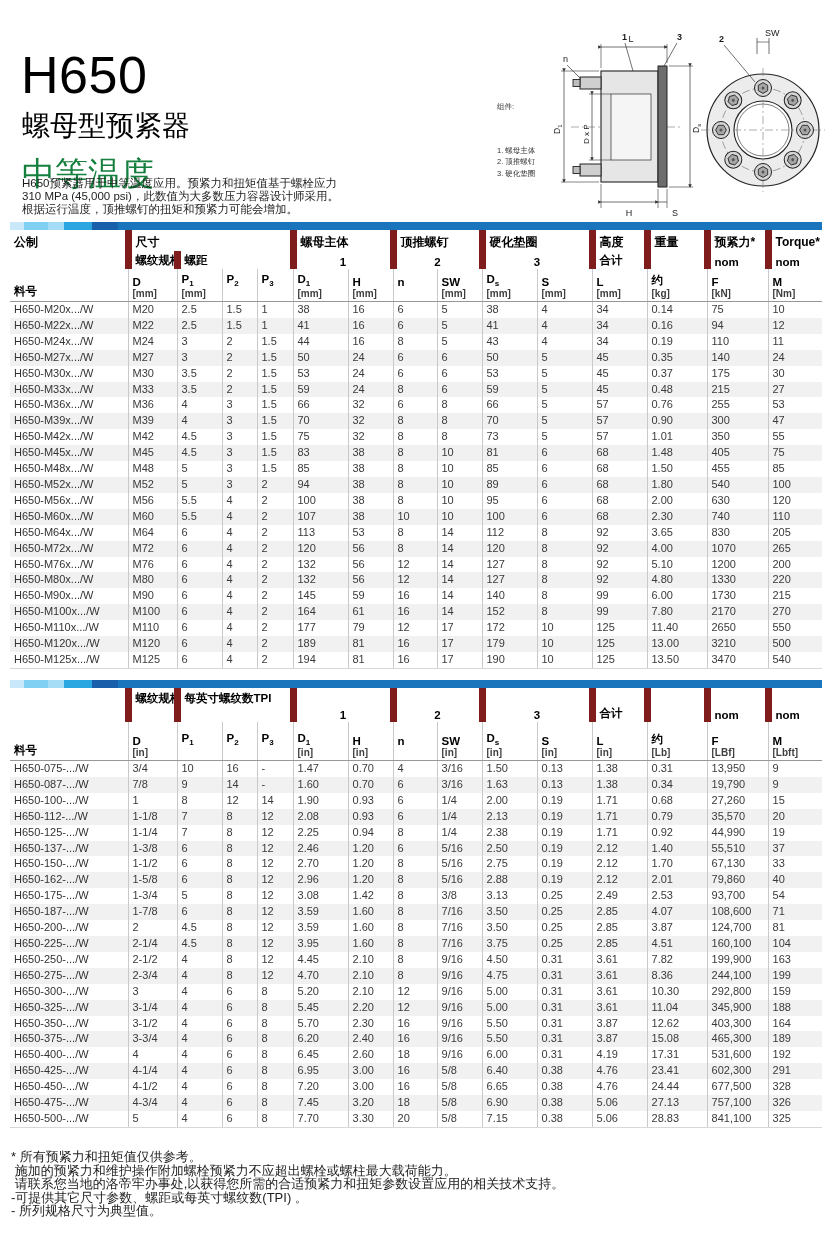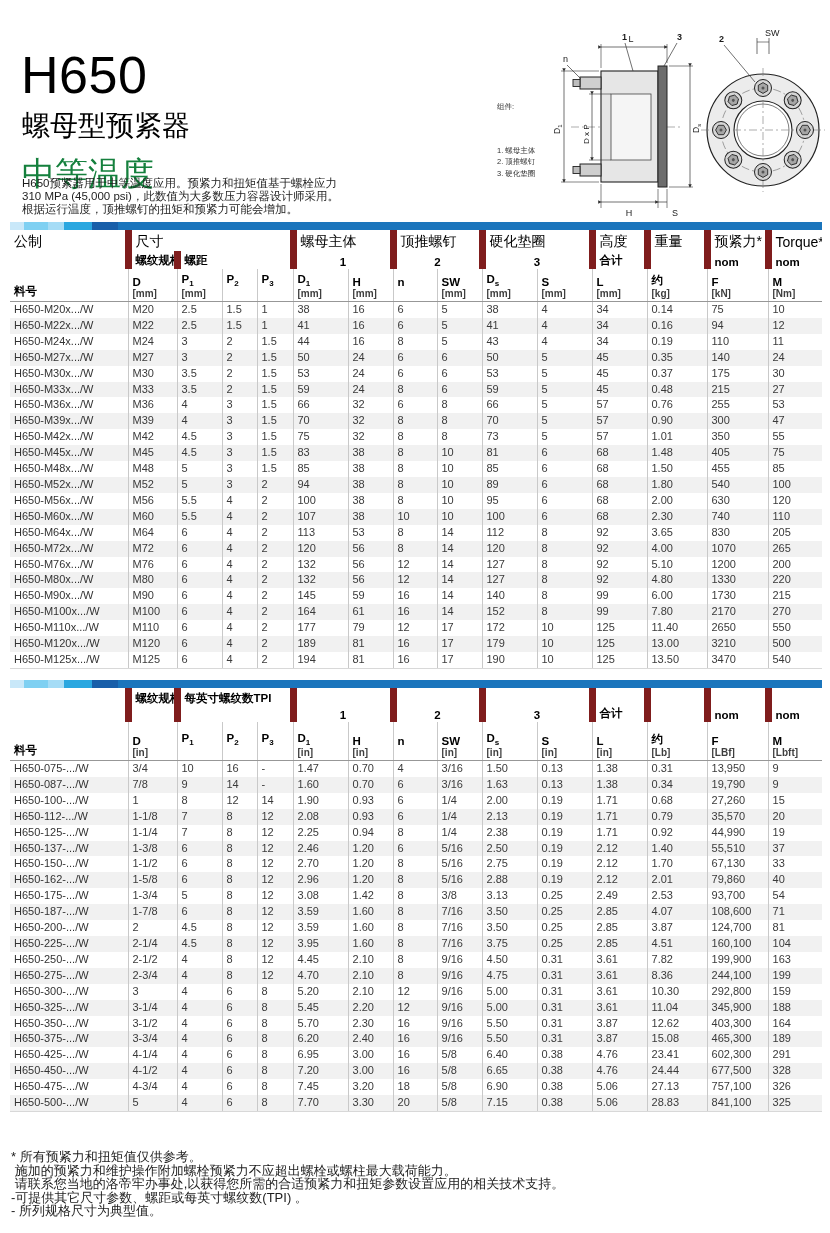--- a/index.html
+++ b/index.html
@@ -15,21 +15,21 @@
 
   .tblock{position:absolute;left:10px;width:812px;}
   .tblock.metric{top:222px;}
   .tblock.imp{top:680px;}
   .bar{height:8px;display:flex;width:812px;}
   .bar .seg{height:100%;}
   .bar .rest{flex:1;height:100%;}
 
   table{border-collapse:collapse;table-layout:fixed;width:812px;font-size:11px;}
   th,td{padding:0 4px;text-align:left;font-weight:normal;white-space:nowrap;overflow:hidden;}
-  tr.grp th{font-weight:normal;color:#000;height:18px;vertical-align:middle;padding-top:3px;font-size:14px;}
+  tr.grp th{font-weight:bold;color:#000;height:18px;vertical-align:middle;padding-top:3px;font-size:12px;}
   tr.sub th{font-weight:bold;color:#000;height:17px;vertical-align:bottom;padding-bottom:1px;font-size:11.5px;}
   tr.sub th.num{text-align:center;}
   tr.cols th{font-weight:bold;color:#000;height:30px;vertical-align:bottom;padding-bottom:2px;border-bottom:1px solid #979797;font-size:11.5px;}
   tr.cols .unit{display:block;font-weight:bold;color:#3e3e3e;font-size:10px;line-height:11px;}
   sub{font-size:8px;}
   .gb{border-left:7px solid #7f1d1d;}
   tr.cols th:not(:first-child){border-left:1px solid #c9c9c9;}
   tbody td:not(:first-child){border-left:1px solid #c9c9c9;}
   tbody td{height:15.9px;line-height:15.9px;color:#3a3a3a;}
   tbody tr:nth-child(even){background:#f1f1f1;}
@@ -972,20 +972,37 @@
             <td>16</td>
             <td>9/16</td>
             <td>5.50</td>
             <td>0.31</td>
             <td>3.87</td>
             <td>15.08</td>
             <td>465,300</td>
             <td>189</td>
           </tr>
           <tr>
+            <td class="pn">H650-400-.../W</td>
+            <td>4</td>
+            <td>4</td>
+            <td>6</td>
+            <td>8</td>
+            <td>6.45</td>
+            <td>2.60</td>
+            <td>18</td>
+            <td>9/16</td>
+            <td>6.00</td>
+            <td>0.31</td>
+            <td>4.19</td>
+            <td>17.31</td>
+            <td>531,600</td>
+            <td>192</td>
+          </tr>
+          <tr>
             <td class="pn">H650-425-.../W</td>
             <td>4-1/4</td>
             <td>4</td>
             <td>6</td>
             <td>8</td>
             <td>6.95</td>
             <td>3.00</td>
             <td>16</td>
             <td>5/8</td>
             <td>6.40</td>

